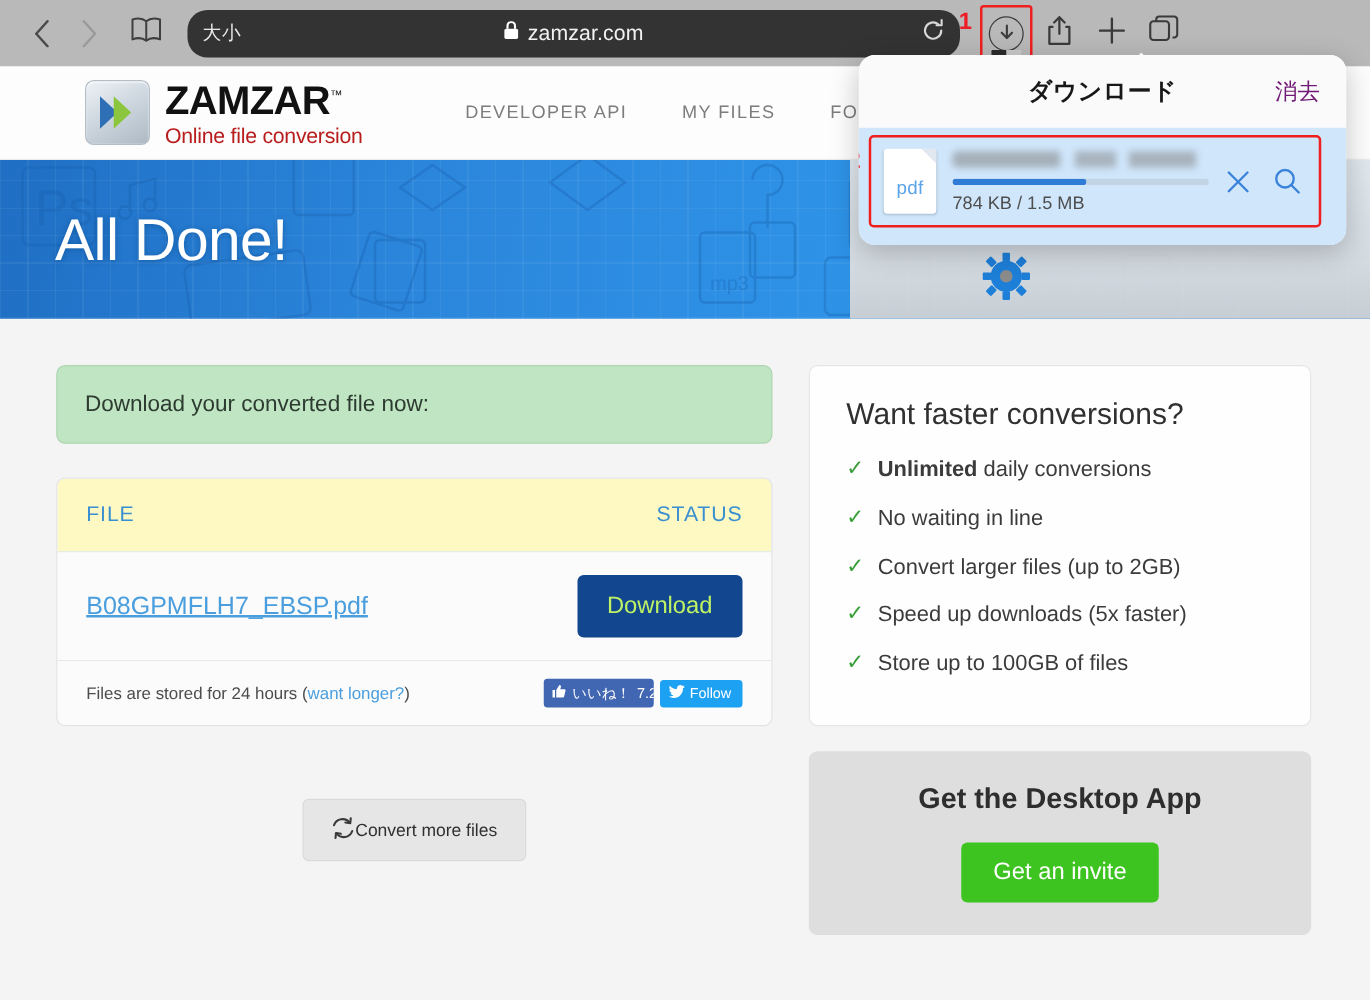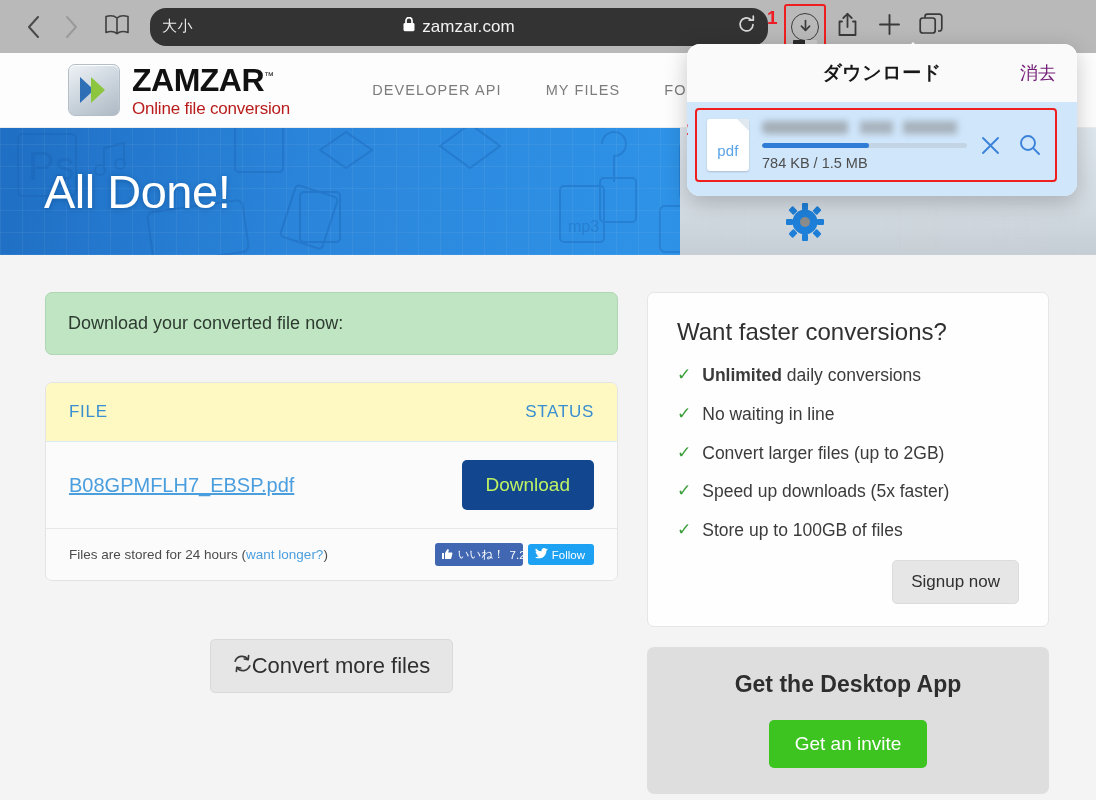--- a/index.html
+++ b/index.html
@@ -163,21 +163,21 @@
     padding: 4px 7px 4px 6px; display:flex; align-items:center; gap:5px; white-space:nowrap;
     overflow:hidden; width: 88px;
   }
   .tw-follow {
     background:#1da1f2; color:#fff; font-size:11.5px; border-radius:3px;
     padding: 4px 9px 4px 7px; display:flex; align-items:center; gap:4px; white-space:nowrap;
   }
   .convert-more-wrap { display:flex; justify-content:center; margin-top: 58px; }
   .btn-convert {
     background:#e6e6e6; border:1px solid #dadada; border-radius:5px;
-    padding: 13px 22px; font-size: 22px; color:#2f2f2f;
+    padding: 13px 22px; font-size: 14px; color:#2f2f2f;
     display:flex; align-items:center; cursor:pointer;
     font-family: inherit;
   }
 
   .panel {
     background:#fefefe; border:1px solid #e6e6e6; border-radius:7px;
     padding: 25px 29px 22px 29px;
   }
   .panel h2 { font-size: 24px; font-weight: normal; color:#303030; margin-bottom: 18px; }
   .benefits { list-style:none; }
@@ -503,23 +503,20 @@
             </li>
             <li>
               <span class="tick">✓</span>
               <span>Speed up downloads (5x faster)</span>
             </li>
             <li>
               <span class="tick">✓</span>
               <span>Store up to 100GB of files</span>
             </li>
           </ul>
-          <div class="signup-wrap">
-            <button class="btn-signup">Signup now</button>
-          </div>
         </div>
 
         <div class="panel-grey">
           <h2>Get the Desktop App</h2>
           <button class="btn-invite">Get an invite</button>
         </div>
       </div>
     </div>
   </div>
 

